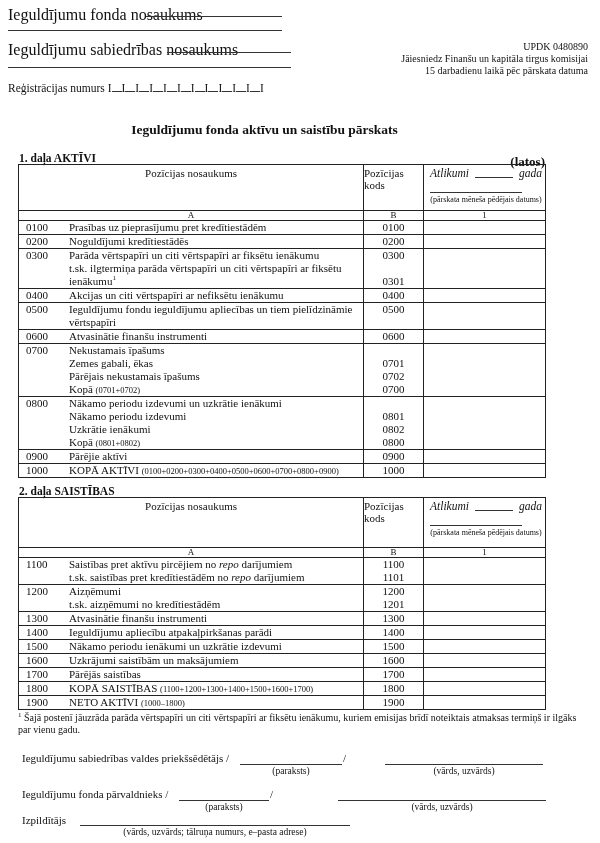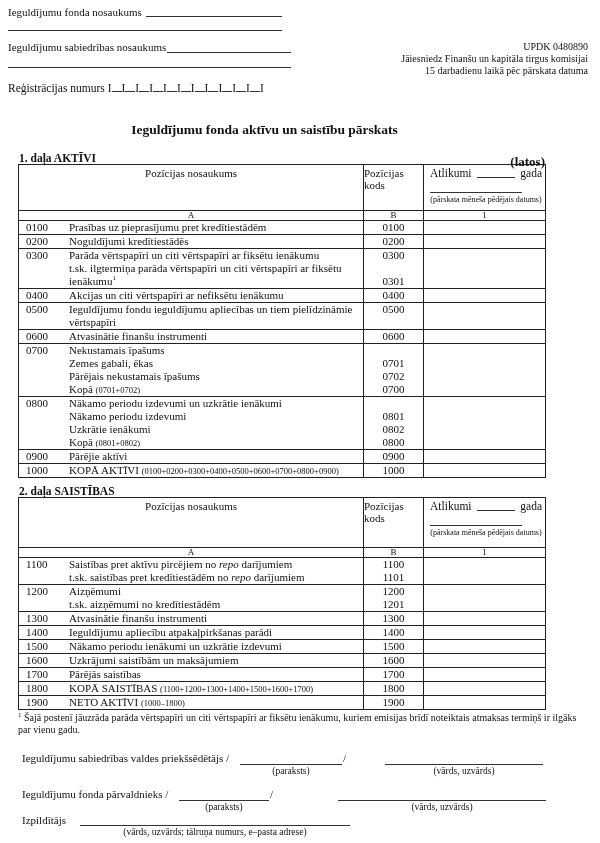--- a/index.html
+++ b/index.html
@@ -3,42 +3,42 @@
 <meta charset="utf-8">
 <style>
   html, body { margin: 0; padding: 0; background: #ffffff; }
   body {
     width: 600px; height: 843px; position: relative; overflow: hidden;
     font-family: "Liberation Serif", "DejaVu Serif", serif;
     color: #111; font-size: 11px;
   }
   .abs { position: absolute; }
   .line { position: absolute; border-bottom: 1px solid #333; height: 0; }
-  .hdr-label { font-size: 11px; white-space: nowrap; }
+  .hdr-label { font-size: 16px; white-space: nowrap; }
   .right-note { right: 12px; text-align: right; font-size: 10px; line-height: 12px; white-space: nowrap; }
   .reg { font-size: 11.5px; white-space: nowrap; letter-spacing: 0; }
   .reg .bar { display: inline-block; }
   .reg .slot { display: inline-block; width: 10px; border-bottom: 1px solid #333; height: 8px; vertical-align: baseline; }
   .title { left: 0; width: 529px; top: 122px; text-align: center; font-weight: bold; font-size: 13.5px; }
   .section-title { font-weight: bold; font-size: 11.5px; }
   .unit { font-size: 13px; font-weight: bold; }
 
   table.rep {
     position: absolute; left: 18px; width: 527px;
     border-collapse: collapse; table-layout: fixed;
     font-size: 11px; line-height: 13px;
   }
   table.rep td { border: 1px solid #222; padding: 0; vertical-align: top; }
   table.rep col.c-a { width: 345px; }
   table.rep col.c-b { width: 60px; }
   table.rep col.c-1 { width: 122px; }
   .hcell-a { text-align: center; padding-top: 2px !important; }
   .hcell-b { text-align: left; padding-top: 2px !important; line-height: 12px; margin-top: 44px; }
   .hcell-1 { padding: 2px 3px 0 6px !important; }
-  .hcell-1 .atl { font-size: 11.5px; display: flex; justify-content: space-between; }
+  .hcell-1 .atl { font-size: 11.5px; display: flex; justify-content: space-between; font-style: italic; }
   .hcell-1 .blank { display: inline-block; width: 38px; border-bottom: 1px solid #333; height: 10px; }
   .hcell-1 .under { width: 92px; border-bottom: 1px solid #333; height: 12px; margin-bottom: 2px; }
   .hcell-1 .note { font-size: 8px; line-height: 10px; text-align: center; }
   .letters td { text-align: center; font-size: 9px; line-height: 9px; height: 9px; }
   .row-inner { display: flex; }
   .code { width: 43px; flex: none; padding-left: 7px; }
   .name { flex: 1; padding-right: 4px; }
   .kcell { text-align: center; }
   .kcell div, .name div, .code div { height: 13px; }
   .small { font-size: 8.5px; }

